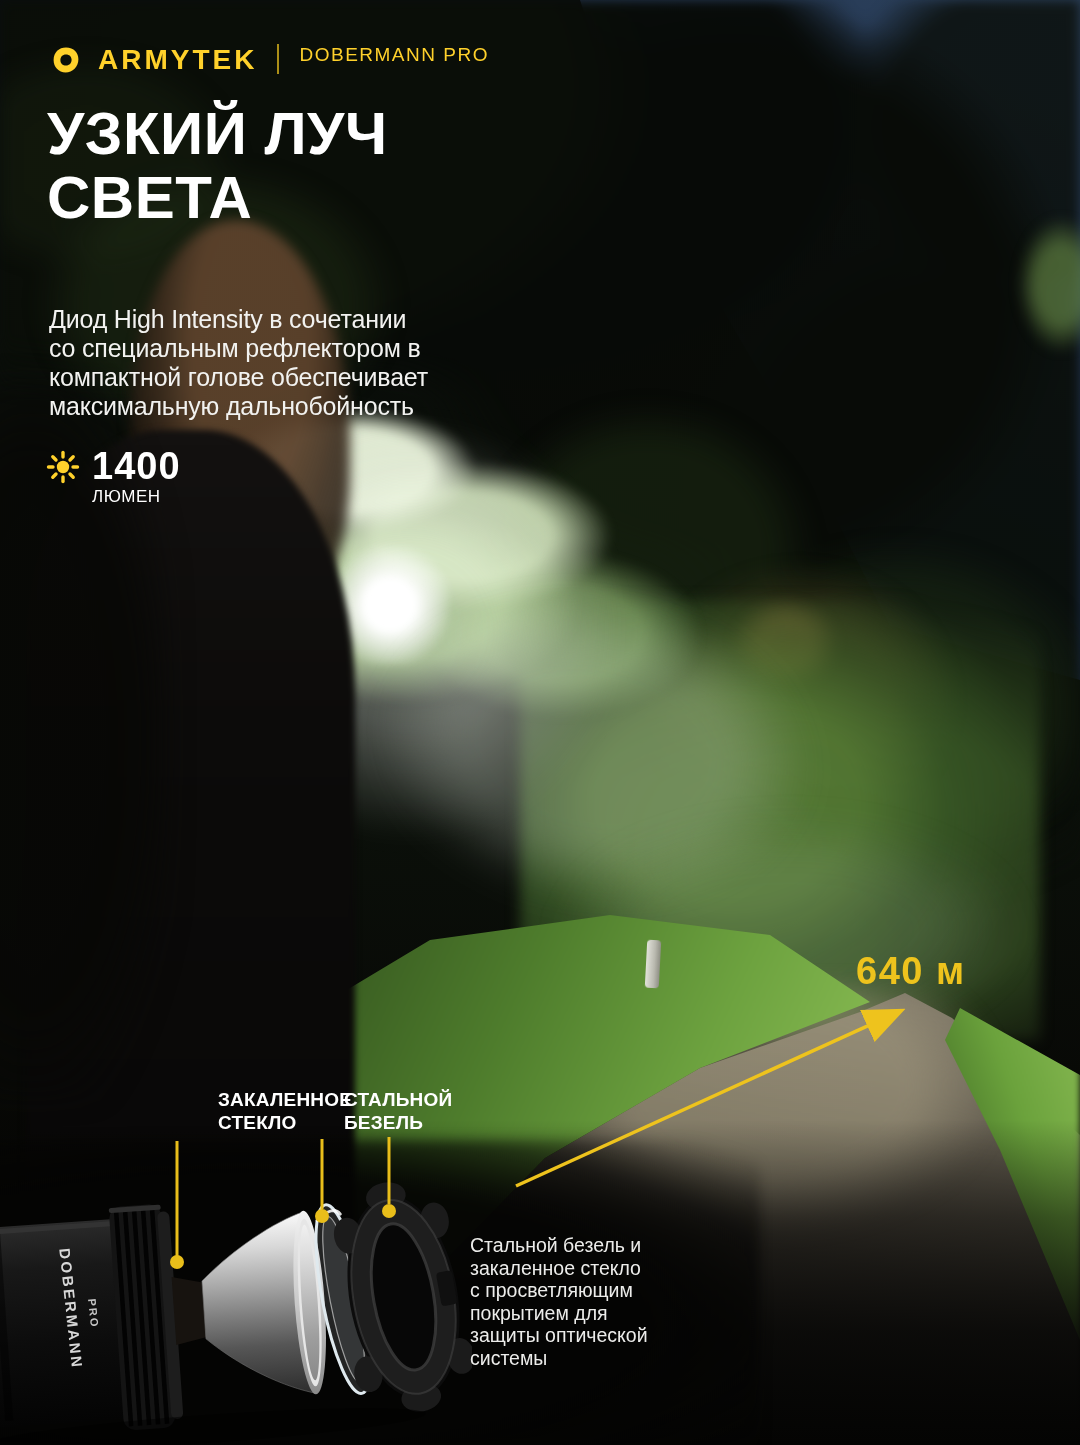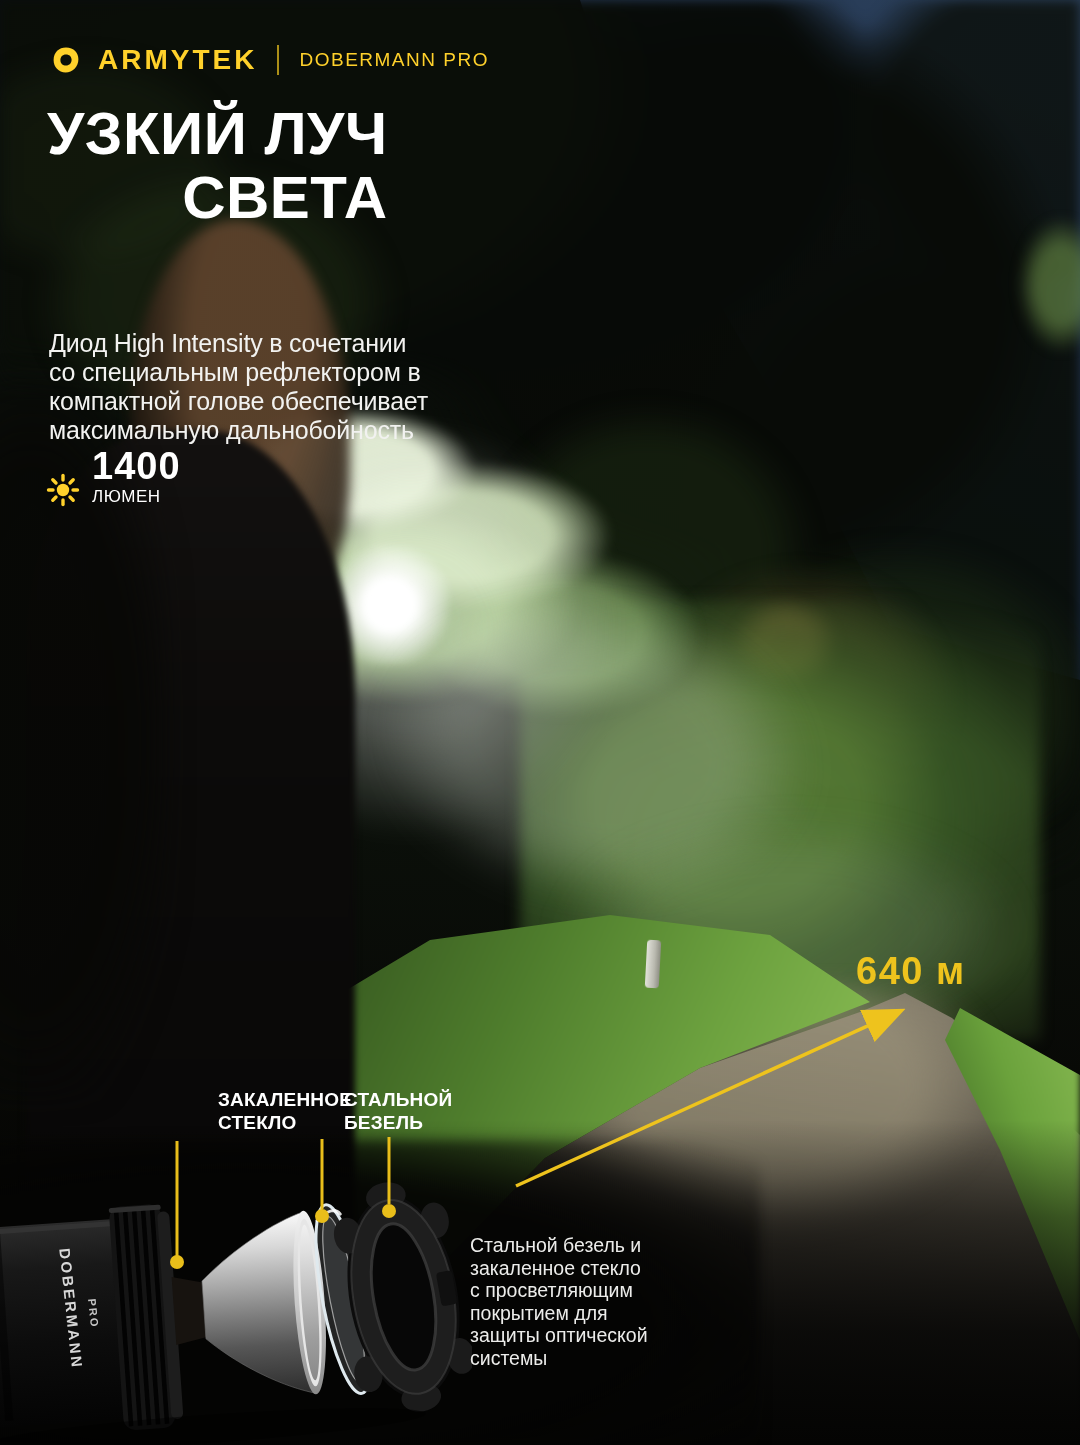--- a/index.html
+++ b/index.html
@@ -66,30 +66,30 @@
     background:radial-gradient(ellipse at 55% 30%,rgba(92,66,44,0.95) 0 35%,rgba(58,42,28,0.9) 55%,rgba(30,22,15,0.85) 75%,transparent 96%);}
   .woman-body{left:25px;top:430px;width:330px;height:1015px;filter:blur(3px);
     border-radius:42% 46% 0 0 / 22% 26% 0 0;
     background:linear-gradient(180deg,#131110 0%,#0c0b0a 30%,#070606 100%);}
   .left-dark{left:-60px;top:380px;width:230px;height:720px;filter:blur(12px);
     background:radial-gradient(ellipse at 40% 50%,rgba(8,8,6,0.92) 0 55%,transparent 80%);}
   .bottom-dark{left:0;top:1120px;width:1080px;height:325px;
     background:linear-gradient(180deg,rgba(6,6,5,0) 0%,rgba(6,6,5,0.5) 30%,rgba(6,6,5,0.88) 65%,#040403 100%);}
   .product-backdrop{left:-40px;top:1140px;width:800px;height:310px;filter:blur(6px);
     background:radial-gradient(ellipse at 35% 55%,rgba(4,4,3,0.95) 0 55%,rgba(4,4,3,0.6) 75%,transparent 95%);}
-  .brand-row{left:50px;top:44px;display:flex;align-items:center;z-index:7;}
+  .brand-row{left:50px;top:44px;display:flex;z-index:7;}
   .brand-name{font-size:28px;font-weight:800;color:#FFD12B;letter-spacing:3px;margin-left:16px;}
   .brand-divider{width:2px;height:30px;background:#c9a61a;opacity:.85;margin:0 20px;}
   .product-name{font-size:19px;font-weight:400;color:#FFD12B;letter-spacing:1.5px;}
   .hero-title{left:47px;top:102px;font-size:60px;line-height:64px;font-weight:800;color:#ffffff;
-    letter-spacing:.5px;white-space:pre-line;z-index:7;text-align:right;}
+    letter-spacing:.5px;white-space:pre-line;z-index:7;}
   .hero-desc{left:49px;top:305px;font-size:25px;line-height:29px;color:#f2f2f0;
-    white-space:pre-line;letter-spacing:-0.2px;z-index:7;margin-top:24px;}
+    white-space:pre-line;letter-spacing:-0.2px;z-index:7;}
   .stats{left:46px;top:448px;display:flex;gap:28px;z-index:7;}
-  .stat{display:flex;gap:12px;align-items:flex-end;}
+  .stat{display:flex;gap:12px;align-items:flex-start;}
   .stat-icon{margin-top:2px;flex:0 0 auto;}
   .stat-value{font-size:38px;font-weight:800;color:#fff;line-height:36px;letter-spacing:1px;}
   .stat-label{font-size:17px;color:#fff;margin-top:3px;letter-spacing:.5px;}
   .distance-label{left:856px;top:950px;font-size:38px;font-weight:800;color:#EEC31D;letter-spacing:1.5px;z-index:7;}
   .callout{position:absolute;top:1088px;font-size:19px;line-height:23px;font-weight:700;color:#ffffff;
     white-space:pre-line;letter-spacing:.2px;z-index:7;}
   .callout-1{left:50px;} .callout-2{left:218px;} .callout-3{left:344px;}
   .note{left:470px;top:1234px;font-size:19.5px;line-height:22.5px;color:#ececea;white-space:pre-line;z-index:7;}
   .annotations{left:0;top:0;width:1080px;height:1445px;z-index:6;pointer-events:none;}
   .product-svg{left:-12px;top:1176px;width:484px;height:270px;z-index:5;}

